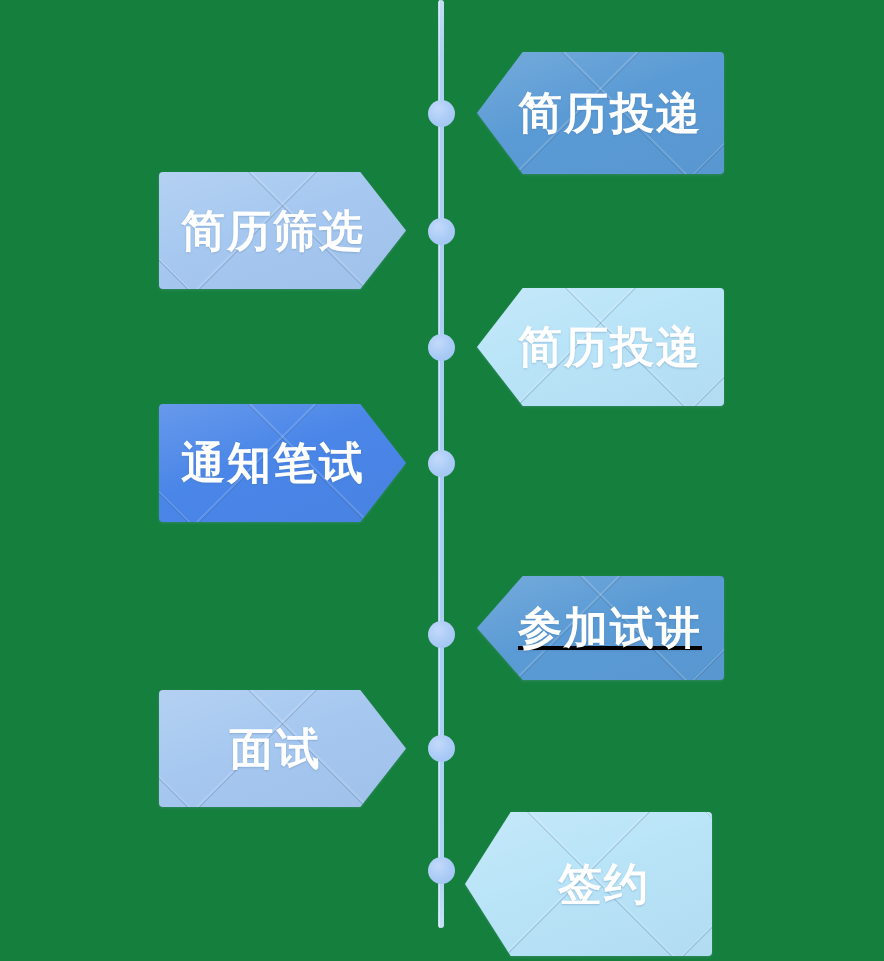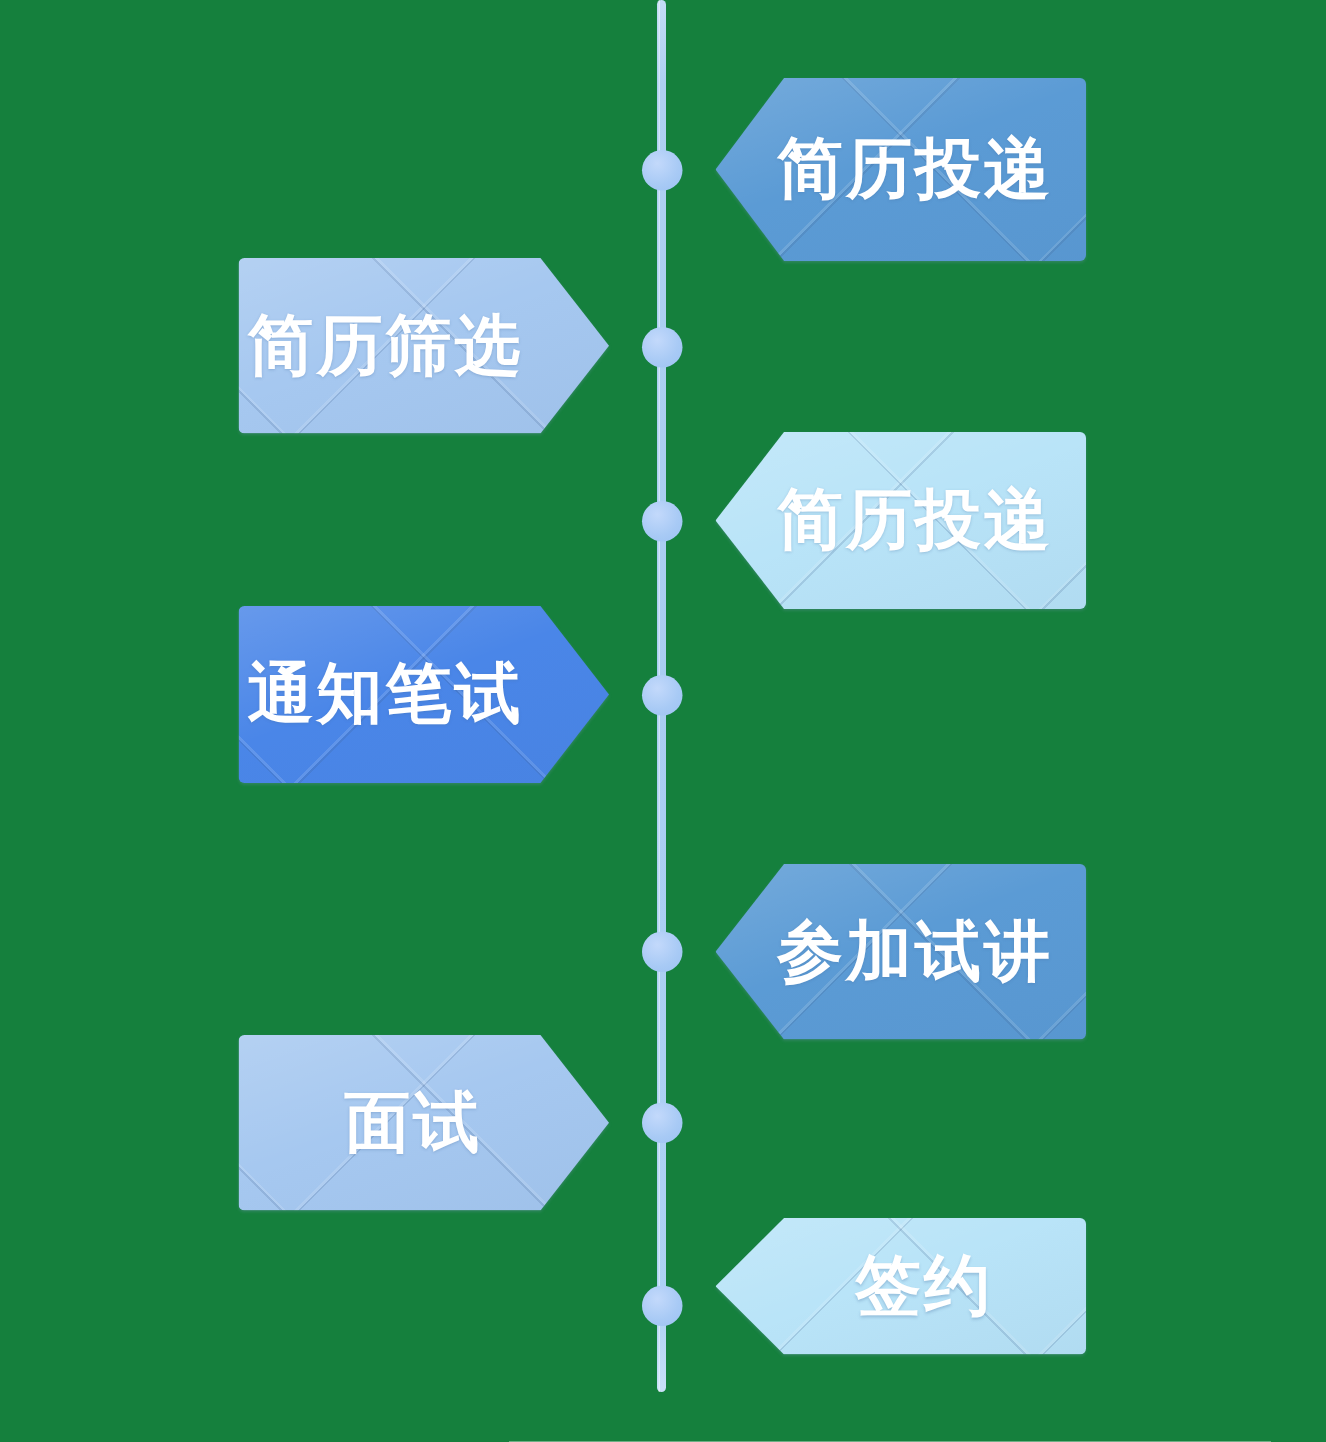--- a/index.html
+++ b/index.html
@@ -117,21 +117,21 @@
     color: #ffffff;
     font-weight: bold;
     font-size: 44px;
     letter-spacing: 2px;
     line-height: 1;
     white-space: nowrap;
     text-shadow: 0 1px 2px rgba(70,110,160,.30);
   }
   
   .banner.right .banner-label { margin-right: 22px; }
-  .banner.left  .banner-label { margin-left: 6px; }
+  .banner.left  .banner-label { margin-left: 22px; }
   .banner.left.short .shape   { justify-content: center; align-items: center; }
   .banner.left.short .banner-label { margin-left: 0; margin-right: 14px; }
 </style>
 </head>
 <body>
 
 <div id="diagram">
 
   <div class="timeline-axis"></div>
 
@@ -168,37 +168,37 @@
   </div>
 
   <div class="banner left" style="left:159px; top:404px; width:247px; height:118px;">
     <div class="shape" style="background:#4a86e8">
       <div class="texture"></div>
       <div class="sheen"></div>
       <span class="banner-label">通知笔试</span>
     </div>
   </div>
 
-  <div class="banner right" style="left:477px; top:576px; width:247px; height:117px;">
+  <div class="banner right" style="left:477px; top:576px; width:247px; height:104px;text-decoration:underline;">
     <div class="shape" style="background:#5b9bd5">
       <div class="texture"></div>
       <div class="sheen"></div>
       <span class="banner-label">参加试讲</span>
     </div>
   </div>
 
   <div class="banner left short" style="left:159px; top:690px; width:247px; height:117px;">
     <div class="shape" style="background:#a6c8f0">
       <div class="texture"></div>
       <div class="sheen"></div>
       <span class="banner-label">面试</span>
     </div>
   </div>
 
-  <div class="banner right" style="left:477px; top:812px; width:247px; height:91px;">
+  <div class="banner right" style="left:465px; top:812px; width:247px; height:144px;">
     <div class="shape" style="background:#b9e4f8">
       <div class="texture"></div>
       <div class="sheen"></div>
       <span class="banner-label" style="margin-right:62px">签约</span>
     </div>
   </div>
 
 </div>
 
 </body></html>

